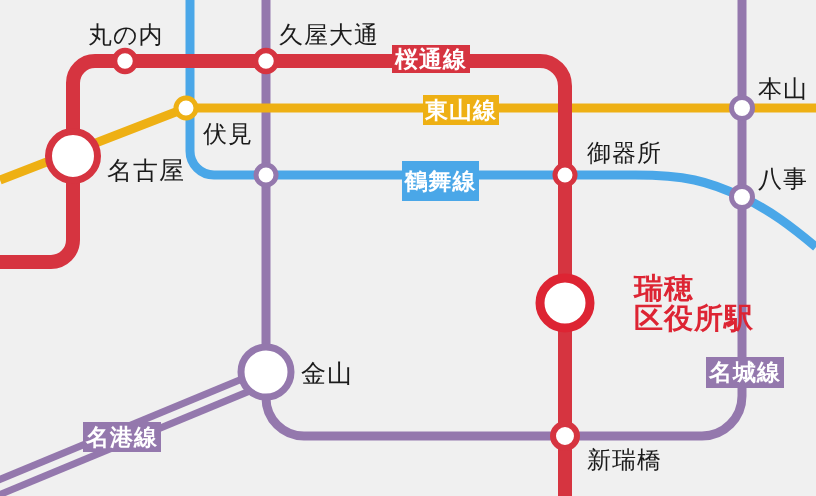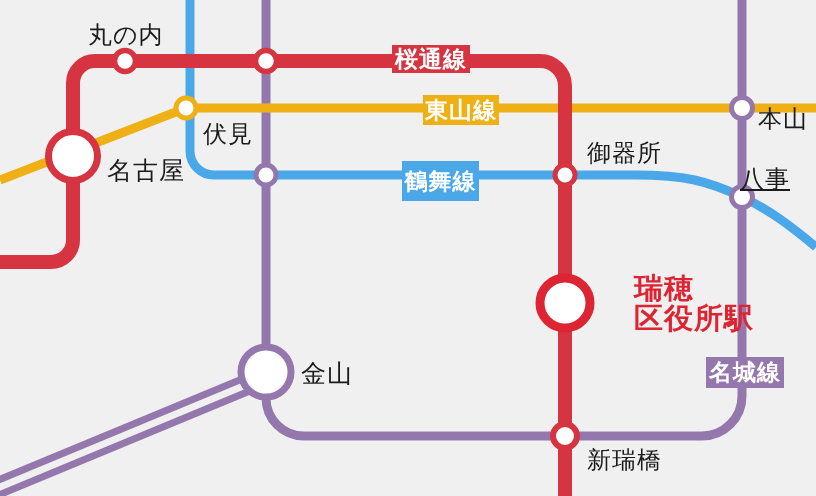--- a/index.html
+++ b/index.html
@@ -39,27 +39,29 @@
     <circle cx="742" cy="197" r="10.5" fill="#ffffff" stroke-width="5" stroke="#9478ad"></circle>
     <circle cx="565" cy="303" r="25" fill="#ffffff" stroke-width="9" stroke="#dd2433"></circle>
     <circle cx="266" cy="372" r="25" fill="#ffffff" stroke-width="7" stroke="#9478ad"></circle>
     <circle cx="565" cy="436" r="12" fill="#ffffff" stroke-width="6" stroke="#d63440"></circle>
   </svg>
 
   <div class="badge" style="left: 392px; top: 45px; width: 78px; height: 28px; background-color: rgb(214, 52, 64);">桜通線</div>
   <div class="badge" style="left: 423px; top: 95px; width: 76px; height: 30px; background-color: rgb(238, 176, 20);">東山線</div>
   <div class="badge" style="left: 402px; top: 161px; width: 77px; height: 40px; background-color: rgb(74, 167, 232);">鶴舞線</div>
   <div class="badge" style="left: 706px; top: 357px; width: 78px; height: 31px; background-color: rgb(148, 120, 173);">名城線</div>
+  <div class="badge" style="left: 83px; top: 422px; width: 78px; height: 30px; background-color: rgb(148, 120, 173);">名港線</div>
 
   <div class="st-label" style="left:88px;top:23px;">丸の内</div>
+  <div class="st-label" style="left:279px;top:23px;">久屋大通</div>
   <div class="st-label" style="left:203px;top:122px;">伏見</div>
   <div class="st-label" style="left:107px;top:158px;font-size:25px;">名古屋</div>
   <div class="st-label" style="left:587px;top:141px;">御器所</div>
-  <div class="st-label" style="left:758px;top:77px;margin-top:30px;">本山</div>
-  <div class="st-label" style="left:740px;top:167px;text-decoration:underline;">八事</div>
+  <div class="st-label" style="left:758px;top:77px;">本山</div>
+  <div class="st-label" style="left:758px;top:167px;">八事</div>
   <div class="st-label" style="left:301px;top:361px;font-size:25px;">金山</div>
   <div class="st-label" style="left:587px;top:448px;">新瑞橋</div>
 
   <div class="hl-label" style="left: 602px; top: 273px; color: rgb(221, 36, 51); margin-left: 32px;">
     <div>瑞穂</div>
     <div>区役所駅</div>
   </div>
 
 </div>
 

